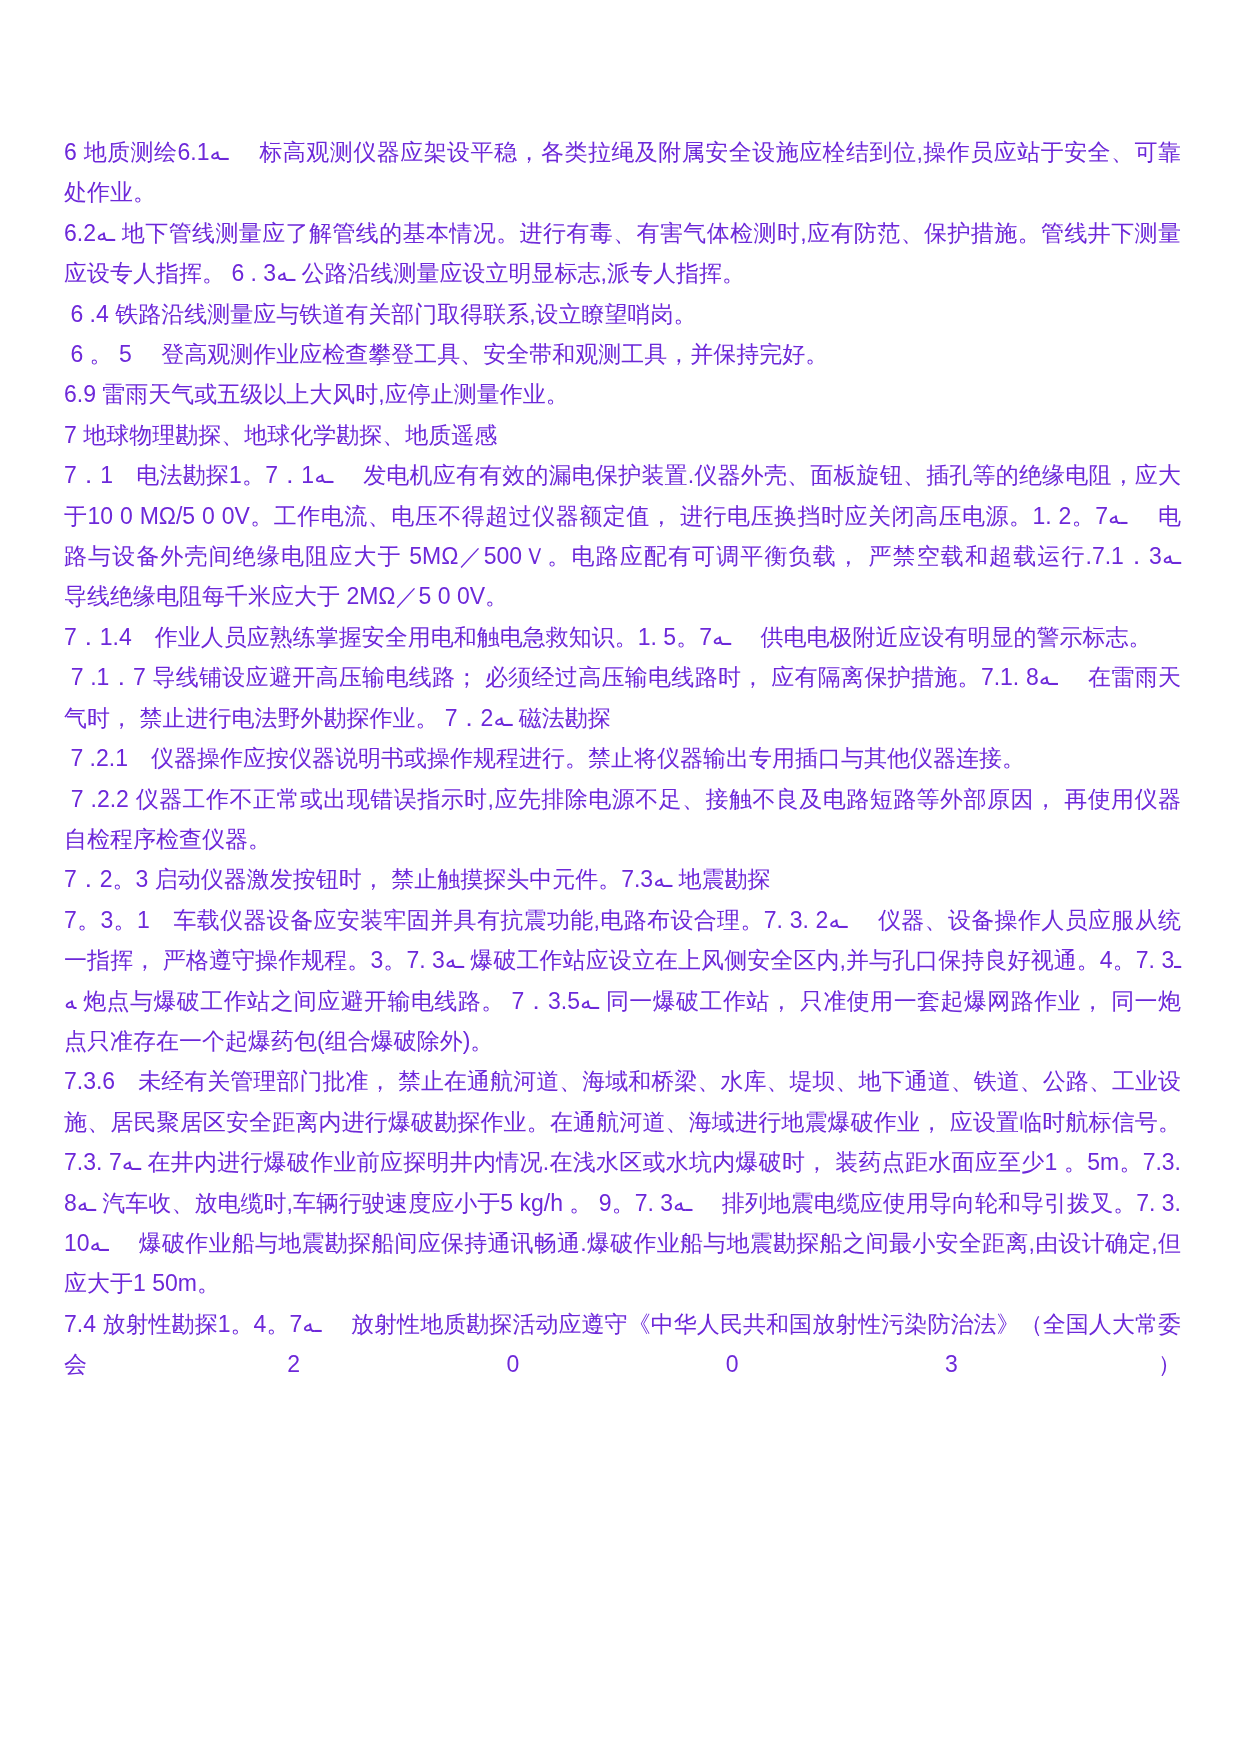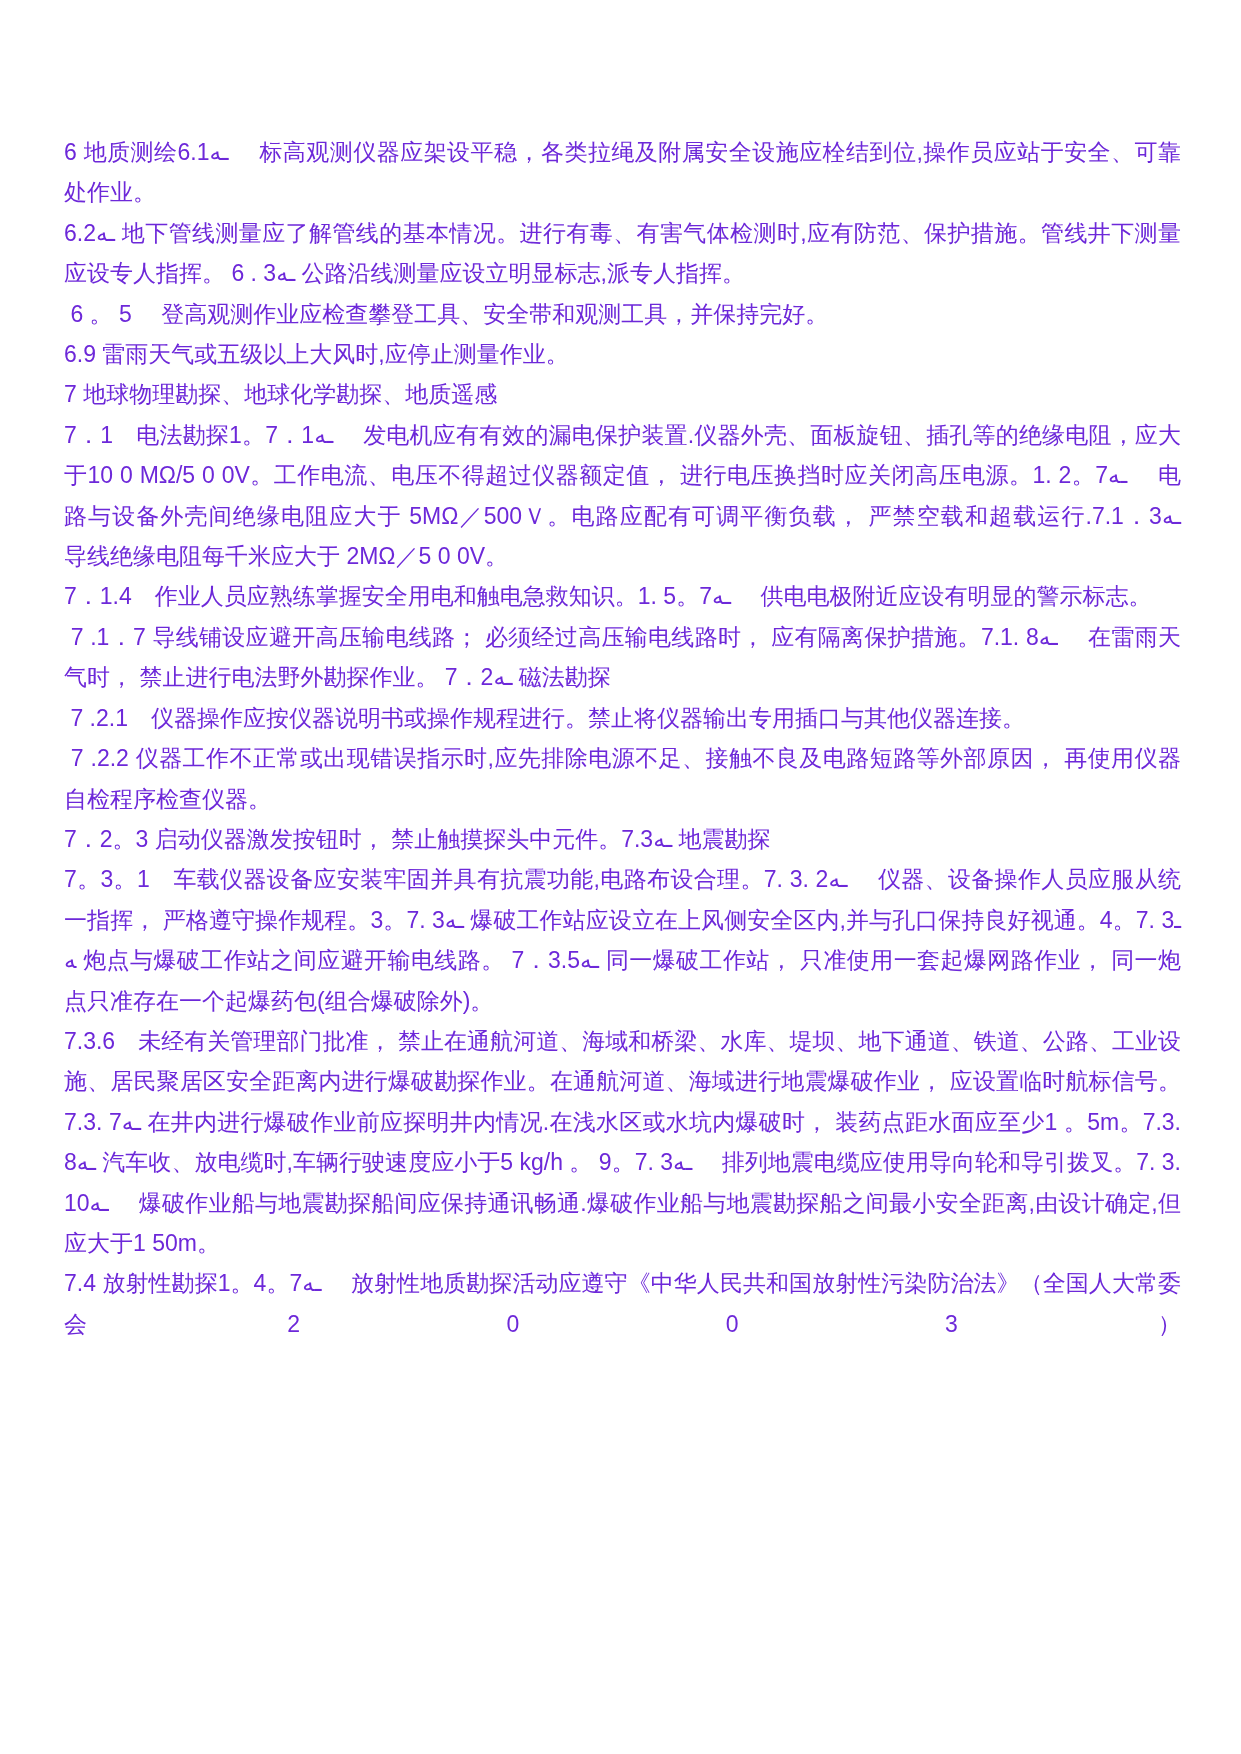--- a/index.html
+++ b/index.html
@@ -36,20 +36,21 @@
     text-align-last: justify;
   }
 </style>
 </head>
 <body>
 
 <div class="page">
   <div class="content">
     <p>6 地质测绘6.1ـه　 标高观测仪器应架设平稳，各类拉绳及附属安全设施应栓结到位,操作员应站于安全、可靠处作业。</p>
     <p>6.2ـه 地下管线测量应了解管线的基本情况。进行有毒、有害气体检测时,应有防范、保护措施。管线井下测量应设专人指挥。 6 . 3ـه 公路沿线测量应设立明显标志,派专人指挥。</p>
+    <p> 6 .4 铁路沿线测量应与铁道有关部门取得联系,设立瞭望哨岗。</p>
     <p> 6 。 5　 登高观测作业应检查攀登工具、安全带和观测工具，并保持完好。</p>
     <p>6.9 雷雨天气或五级以上大风时,应停止测量作业。</p>
     <p>7 地球物理勘探、地球化学勘探、地质遥感</p>
     <p>7．1　电法勘探1。7．1ـه　 发电机应有有效的漏电保护装置.仪器外壳、面板旋钮、插孔等的绝缘电阻，应大于10 0 MΩ/5 0 0V。工作电流、电压不得超过仪器额定值， 进行电压换挡时应关闭高压电源。1. 2。7ـه　 电路与设备外壳间绝缘电阻应大于 5MΩ／500Ｖ。电路应配有可调平衡负载， 严禁空载和超载运行.7.1．3ـه　 导线绝缘电阻每千米应大于 2MΩ／5 0 0V。</p>
     <p>7．1.4　作业人员应熟练掌握安全用电和触电急救知识。1. 5。7ـه　 供电电极附近应设有明显的警示标志。</p>
     <p> 7 .1．7 导线铺设应避开高压输电线路； 必须经过高压输电线路时， 应有隔离保护措施。7.1. 8ـه　 在雷雨天气时， 禁止进行电法野外勘探作业。 7．2ـه 磁法勘探</p>
     <p> 7 .2.1　仪器操作应按仪器说明书或操作规程进行。禁止将仪器输出专用插口与其他仪器连接。</p>
     <p> 7 .2.2 仪器工作不正常或出现错误指示时,应先排除电源不足、接触不良及电路短路等外部原因， 再使用仪器自检程序检查仪器。</p>
     <p>7．2。3 启动仪器激发按钮时， 禁止触摸探头中元件。7.3ـه 地震勘探</p>
     <p>7。3。1　车载仪器设备应安装牢固并具有抗震功能,电路布设合理。7. 3. 2ـه　 仪器、设备操作人员应服从统一指挥， 严格遵守操作规程。3。7. 3ـه 爆破工作站应设立在上风侧安全区内,并与孔口保持良好视通。4。7. 3ـه 炮点与爆破工作站之间应避开输电线路。 7．3.5ـه 同一爆破工作站， 只准使用一套起爆网路作业， 同一炮点只准存在一个起爆药包(组合爆破除外)。</p>

